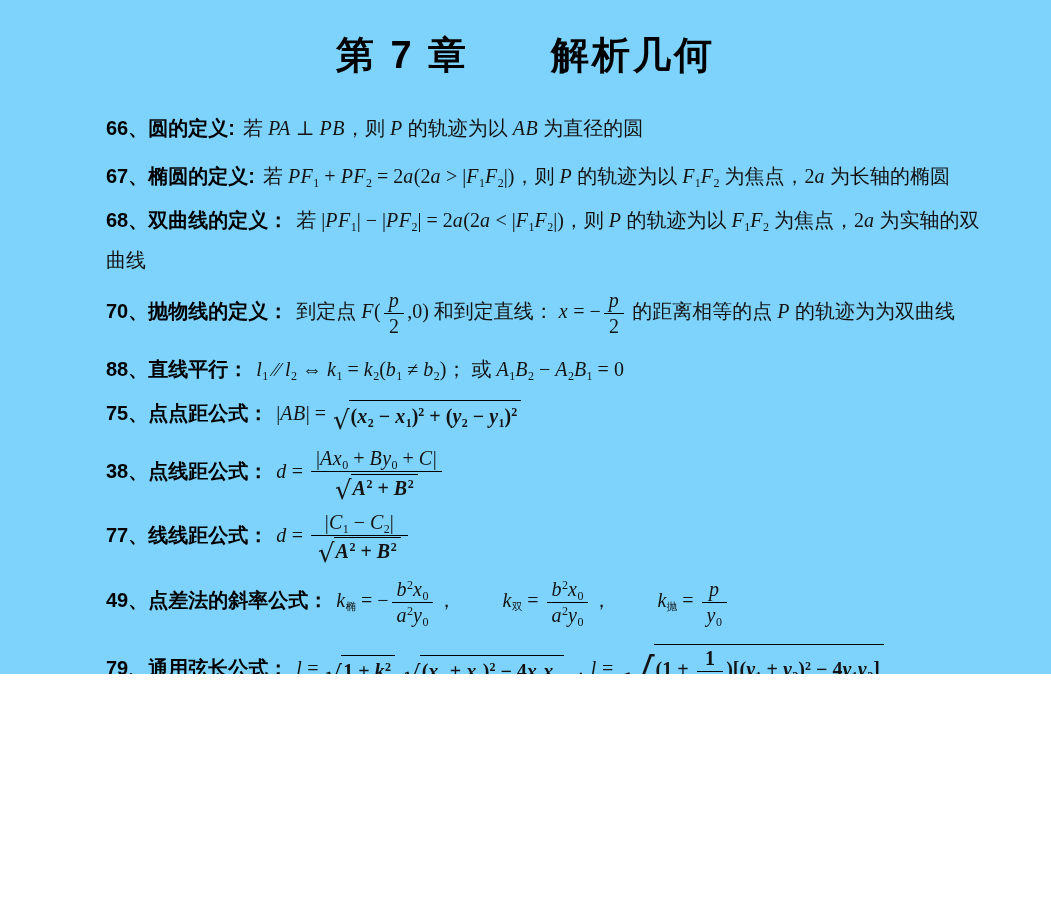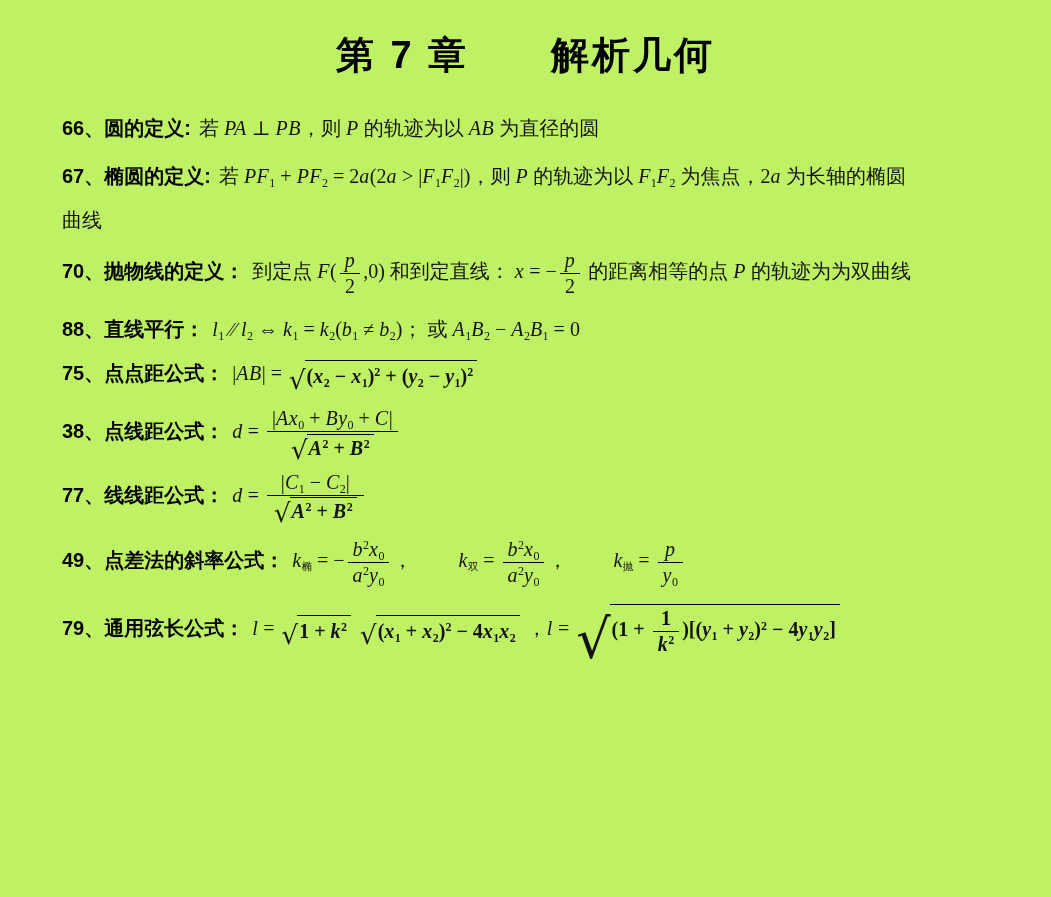--- a/index.html
+++ b/index.html
@@ -1,27 +1,27 @@
 <!DOCTYPE html>
 <html><head>
 <meta charset="utf-8">
 <style>
   html,body{margin:0;padding:0;background:#ffffff;}
   .page{
-    width:1051px;height:897px;box-sizing:border-box;
-    background:#bef264;color:#131313;overflow:hidden;
+    width:1051px;height:674px;box-sizing:border-box;
+    background:#7dd3fc;color:#131313;overflow:hidden;
     font-family:"Liberation Serif","DejaVu Serif",serif;
   }
   .title{
     text-align:center;font-family:"Liberation Sans","DejaVu Sans",sans-serif;
     font-weight:800;font-size:38px;letter-spacing:3px;color:#000;
     padding:30px 0 0 0;margin:0 0 34px 0;
   }
   .content{padding:0 30px 0 62px;}
-  .row{white-space:nowrap;font-size:20px;line-height:1.35;}
+  .row{white-space:nowrap;font-size:20px;line-height:1.35;margin-left:44px;}
   .row .label{
     font-family:"Liberation Sans","DejaVu Sans",sans-serif;
     font-weight:700;color:#000;margin-right:8px;
   }
   .row .math{font-family:"Liberation Serif","DejaVu Serif",serif;}
   .math i{font-style:italic;letter-spacing:0.5px;}
   .math sub{font-size:0.6em;vertical-align:-0.3em;line-height:0;}
   .math sup{font-size:0.6em;vertical-align:0.55em;line-height:0;}
   .math sub.cjk{font-size:0.52em;}
   .frac{
@@ -50,20 +50,23 @@
   <div class="content">
 
     <div class="row m-66">
       <span class="label">66、圆的定义:</span><span class="math">若 <i>PA</i> ⊥ <i>PB</i>，则 <i>P</i> 的轨迹为以 <i>AB</i> 为直径的圆</span>
     </div>
 
     <div class="row m-67">
       <span class="label">67、椭圆的定义:</span><span class="math">若 <i>PF</i><sub>1</sub> + <i>PF</i><sub>2</sub> = 2<i>a</i>(2<i>a</i> &gt; |<i>F</i><sub>1</sub><i>F</i><sub>2</sub>|)，则 <i>P</i> 的轨迹为以 <i>F</i><sub>1</sub><i>F</i><sub>2</sub> 为焦点，2<i>a</i> 为长轴的椭圆</span>
     </div>
 
+    <div class="row m-68">
+      <span class="label">68、双曲线的定义：</span><span class="math">若 |<i>PF</i><sub>1</sub>| − |<i>PF</i><sub>2</sub>| = 2<i>a</i>(2<i>a</i> &lt; |<i>F</i><sub>1</sub><i>F</i><sub>2</sub>|)，则 <i>P</i> 的轨迹为以 <i>F</i><sub>1</sub><i>F</i><sub>2</sub> 为焦点，2<i>a</i> 为实轴的双</span>
+    </div>
 
     <div class="row m-68b">
       <span class="math">曲线</span>
     </div>
 
     <div class="row m-70">
       <span class="label">70、抛物线的定义：</span><span class="math">到定点 <i>F</i>(<span class="frac">
             <span class="num"><i>p</i></span>
             <span class="den">2</span>
           </span>,0) 和到定直线： <i>x</i> = −<span class="frac">

